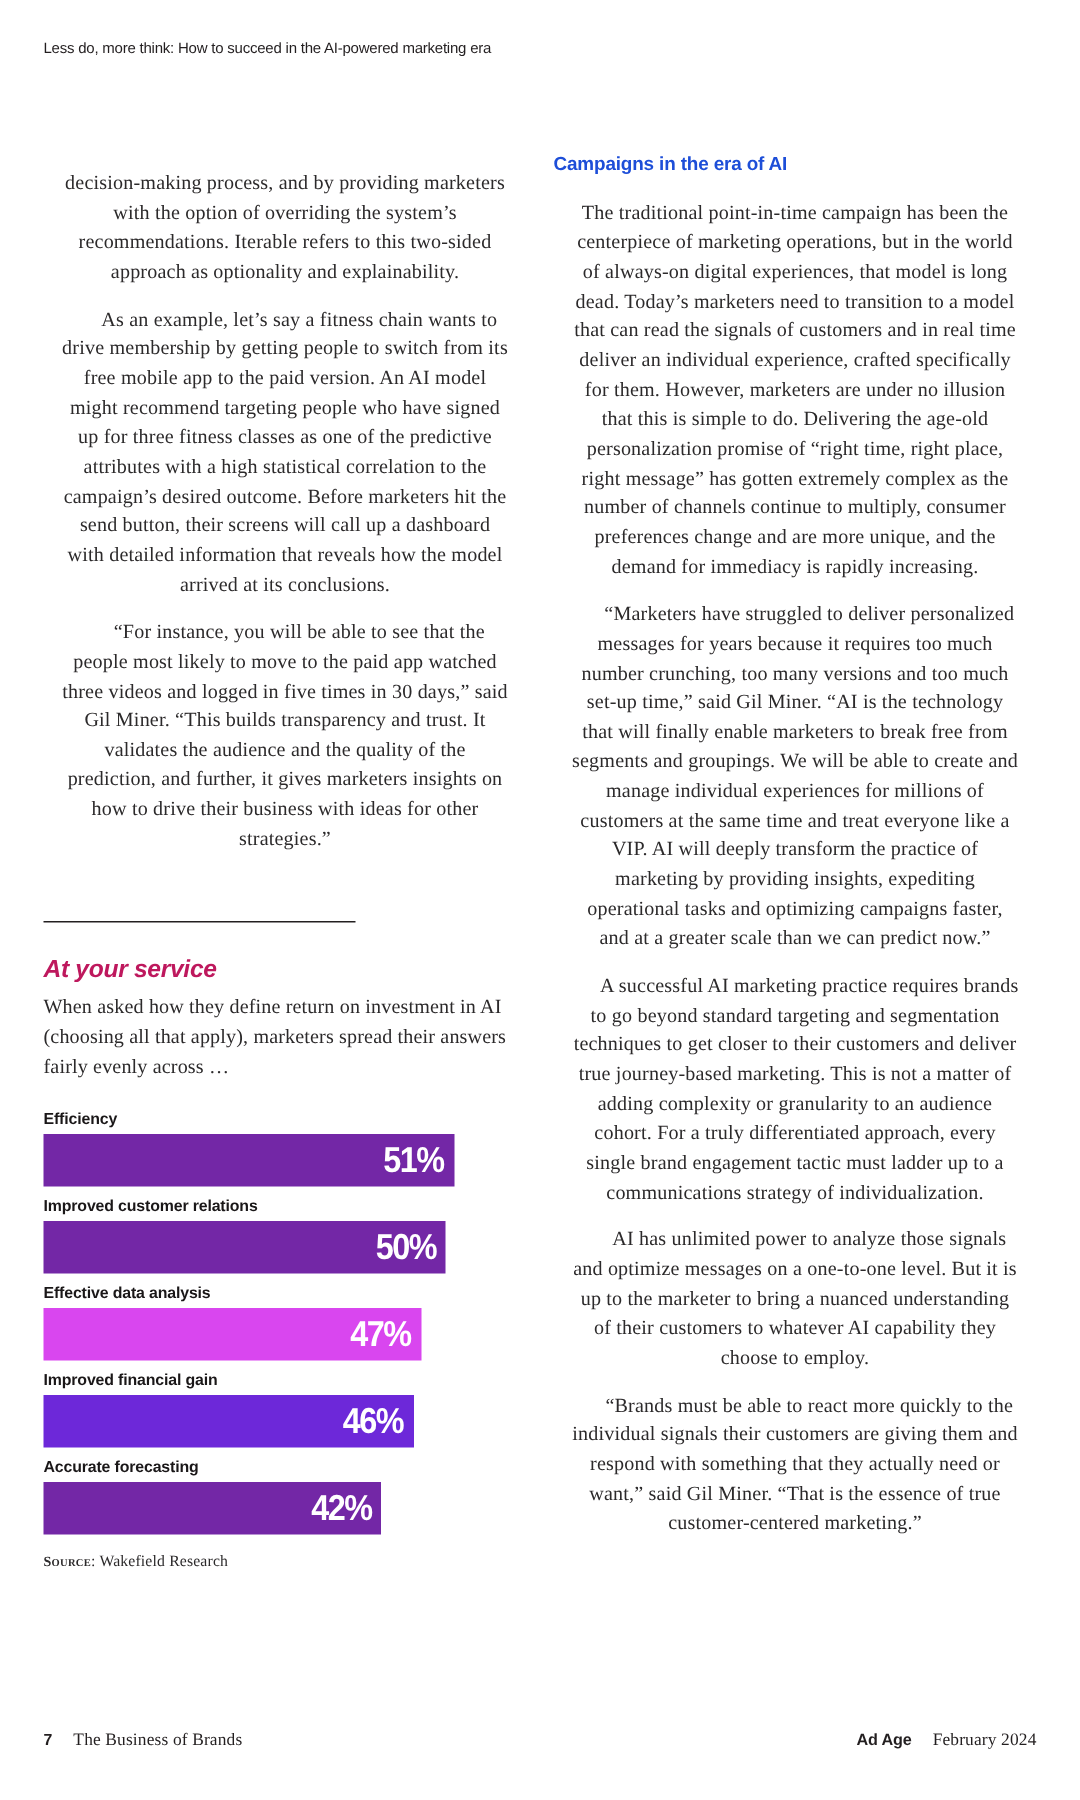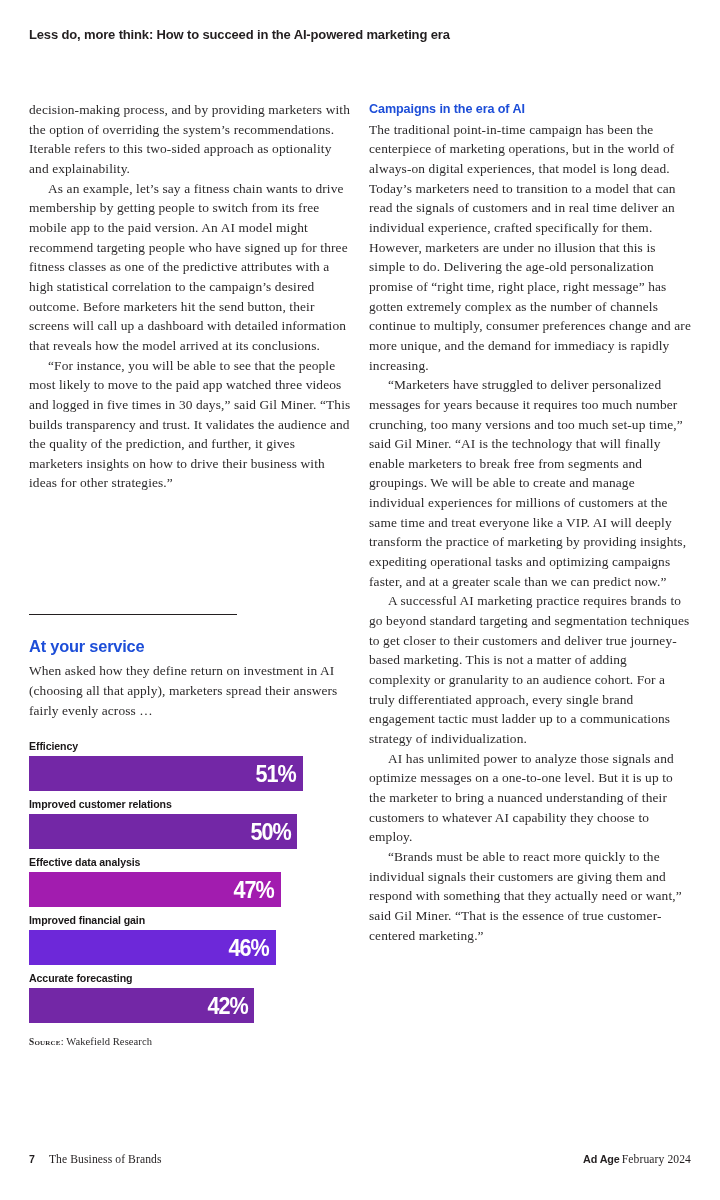--- a/index.html
+++ b/index.html
@@ -21,43 +21,44 @@
     inset: 0;
   }
 
   
   .running-head {
     position: absolute;
     left: 29px;
     top: 27px;
     width: 660px;
     font-family: "Liberation Sans", sans-serif;
-    font-weight: bold;
-    font-size: 13px;
+    font-weight: normal;
+    font-size: 10px;
     letter-spacing: -0.15px;
     color: #231f20;
     white-space: nowrap;
   }
 
   
   .col {
     position: absolute;
     top: 100px;
     width: 322px;
     font-size: 13.4px;
     line-height: 19.65px;
     text-align: left;
     color: #2c2a2b;
     letter-spacing: 0.12px;
   }
   .col-left  { left: 29px; }
   .col-right { left: 369px; }
 
   .col p {
-    margin: 0;
+    margin: 12px;
+    text-align: center;
   }
   .col p.indent {
     text-indent: 19px;
   }
 
   .subhead {
     font-family: "Liberation Sans", sans-serif;
     font-weight: bold;
     font-size: 12.6px;
     line-height: 19.65px;
@@ -172,21 +173,21 @@
     position: absolute;
     right: 0;
     top: 0;
     white-space: nowrap;
   }
   .brand {
     font-family: "Liberation Sans", sans-serif;
     font-weight: bold;
     font-size: 10.8px;
     letter-spacing: -0.1px;
-    margin-right: 2px;
+    margin-right: 14px;
   }
   .issue {
     font-size: 11.6px;
     letter-spacing: 0.1px;
   }
 </style>
 </head>
 <body>
 
 <div class="page">
@@ -196,41 +197,41 @@
   <div class="col col-left">
     <p>decision-making process, and by providing marketers with the option of overriding the system’s recommendations. Iterable refers to this two-sided approach as optionality and explainability.</p>
     <p class="indent">As an example, let’s say a fitness chain wants to drive membership by getting people to switch from its free mobile app to the paid version. An AI model might recommend targeting people who have signed up for three fitness classes as one of the predictive attributes with a high statistical correlation to the campaign’s desired outcome. Before marketers hit the send button, their screens will call up a dashboard with detailed information that reveals how the model arrived at its conclusions.</p>
     <p class="indent">“For instance, you will be able to see that the people most likely to move to the paid app watched three videos and logged in five times in 30 days,” said Gil Miner. “This builds transparency and trust. It validates the audience and the quality of the prediction, and further, it gives marketers insights on how to drive their business with ideas for other strategies.”</p>
   </div>
 
   <div class="infographic">
 
     <div class="info-rule"></div>
 
-    <div class="info-title" style="color: #1d4ed8;">At your service</div>
+    <div class="info-title" style="color: #be185d; font-style: italic;">At your service</div>
 
     <div class="info-deck">When asked how they define return on investment in AI (choosing all that apply), marketers spread their answers fairly evenly across …</div>
 
     <div class="bar-row">
       <div class="bar-label">Efficiency</div>
       <div class="bar" style="width: 273.7px; background: rgb(115, 39, 166);">
         <span class="bar-value">51%</span>
       </div>
     </div>
 
     <div class="bar-row">
       <div class="bar-label">Improved customer relations</div>
       <div class="bar" style="width: 268.333px; background: rgb(115, 39, 166);">
         <span class="bar-value">50%</span>
       </div>
     </div>
 
     <div class="bar-row">
       <div class="bar-label">Effective data analysis</div>
-      <div class="bar" style="width: 252.233px; background: #a21caf;">
+      <div class="bar" style="width: 252.233px; background: #d946ef;">
         <span class="bar-value">47%</span>
       </div>
     </div>
 
     <div class="bar-row">
       <div class="bar-label">Improved financial gain</div>
       <div class="bar" style="width: 246.867px; background: #6d28d9;">
         <span class="bar-value">46%</span>
       </div>
     </div>

